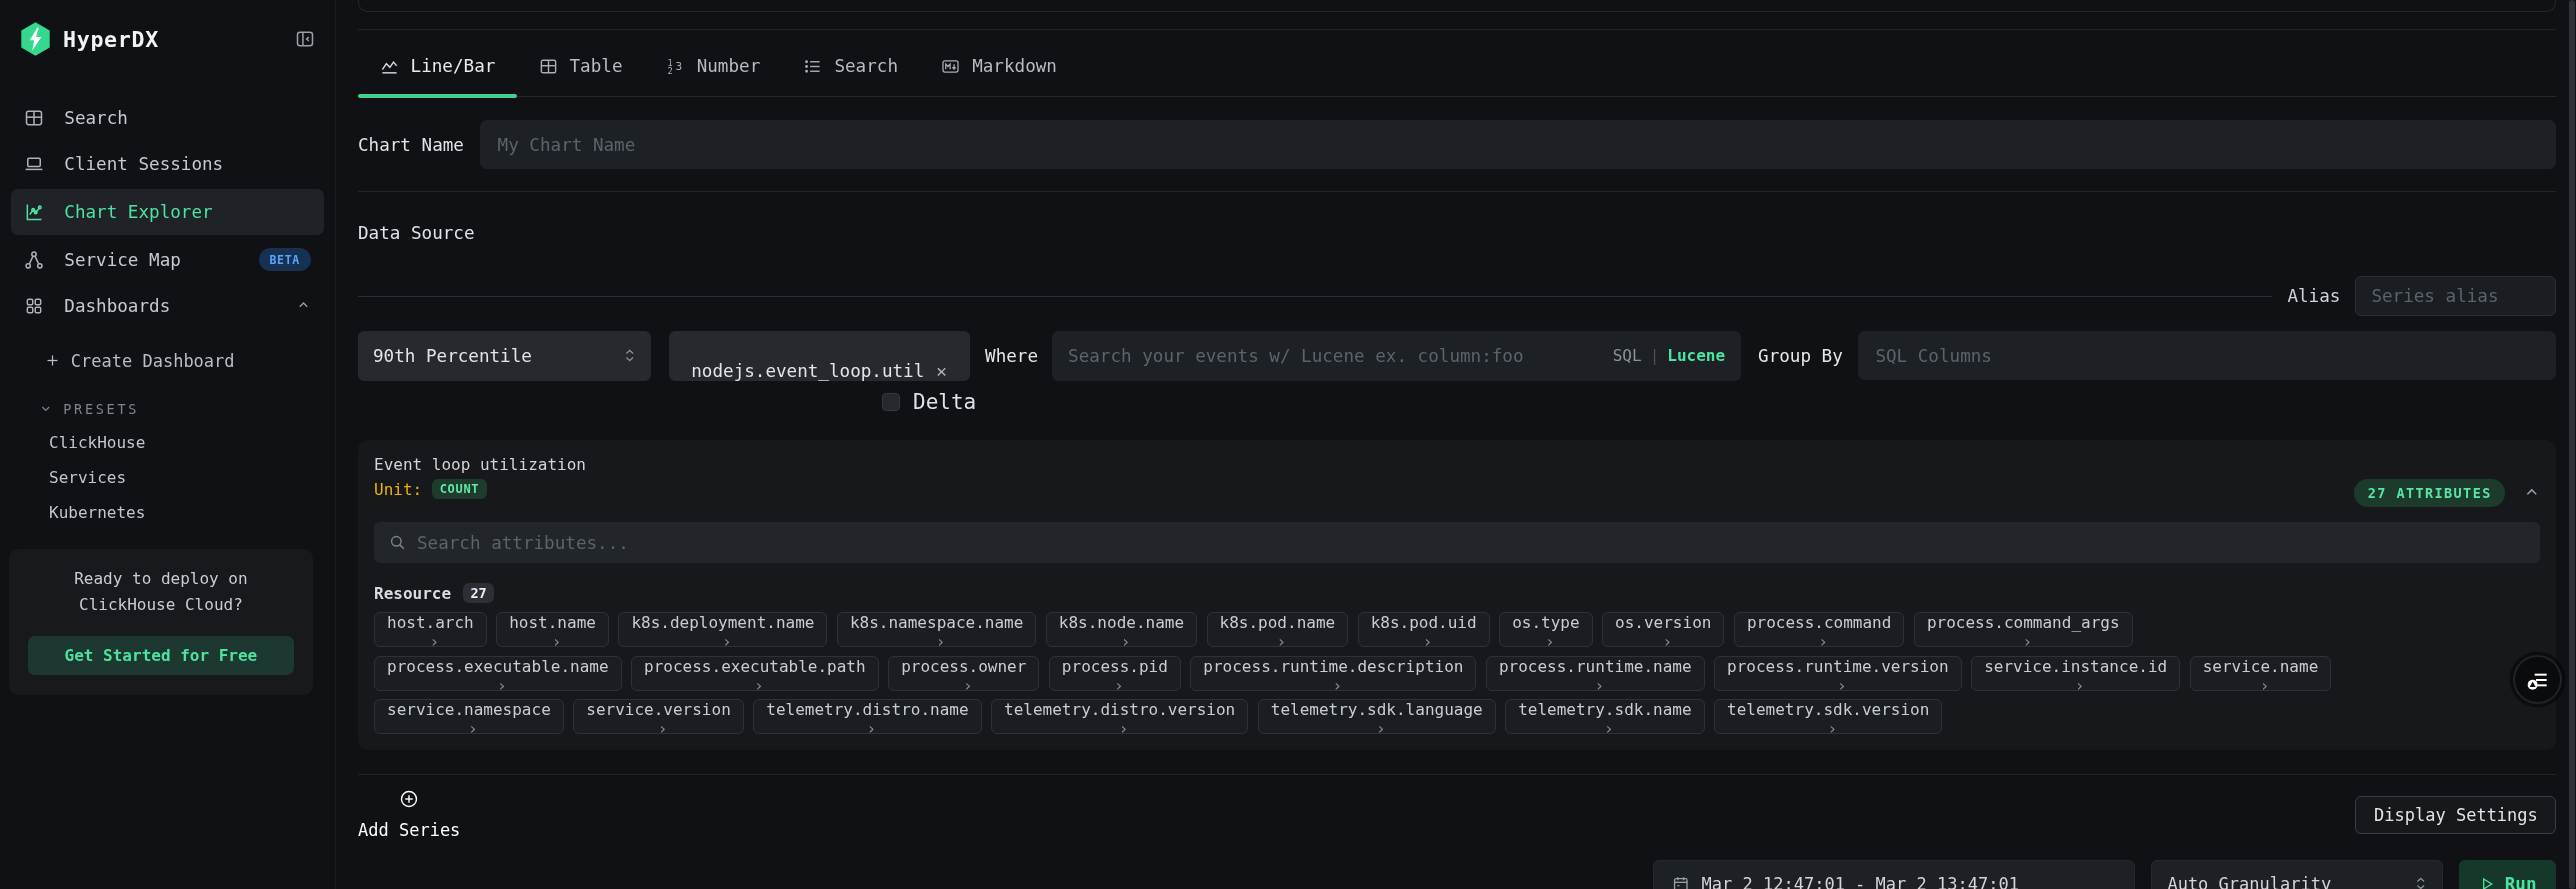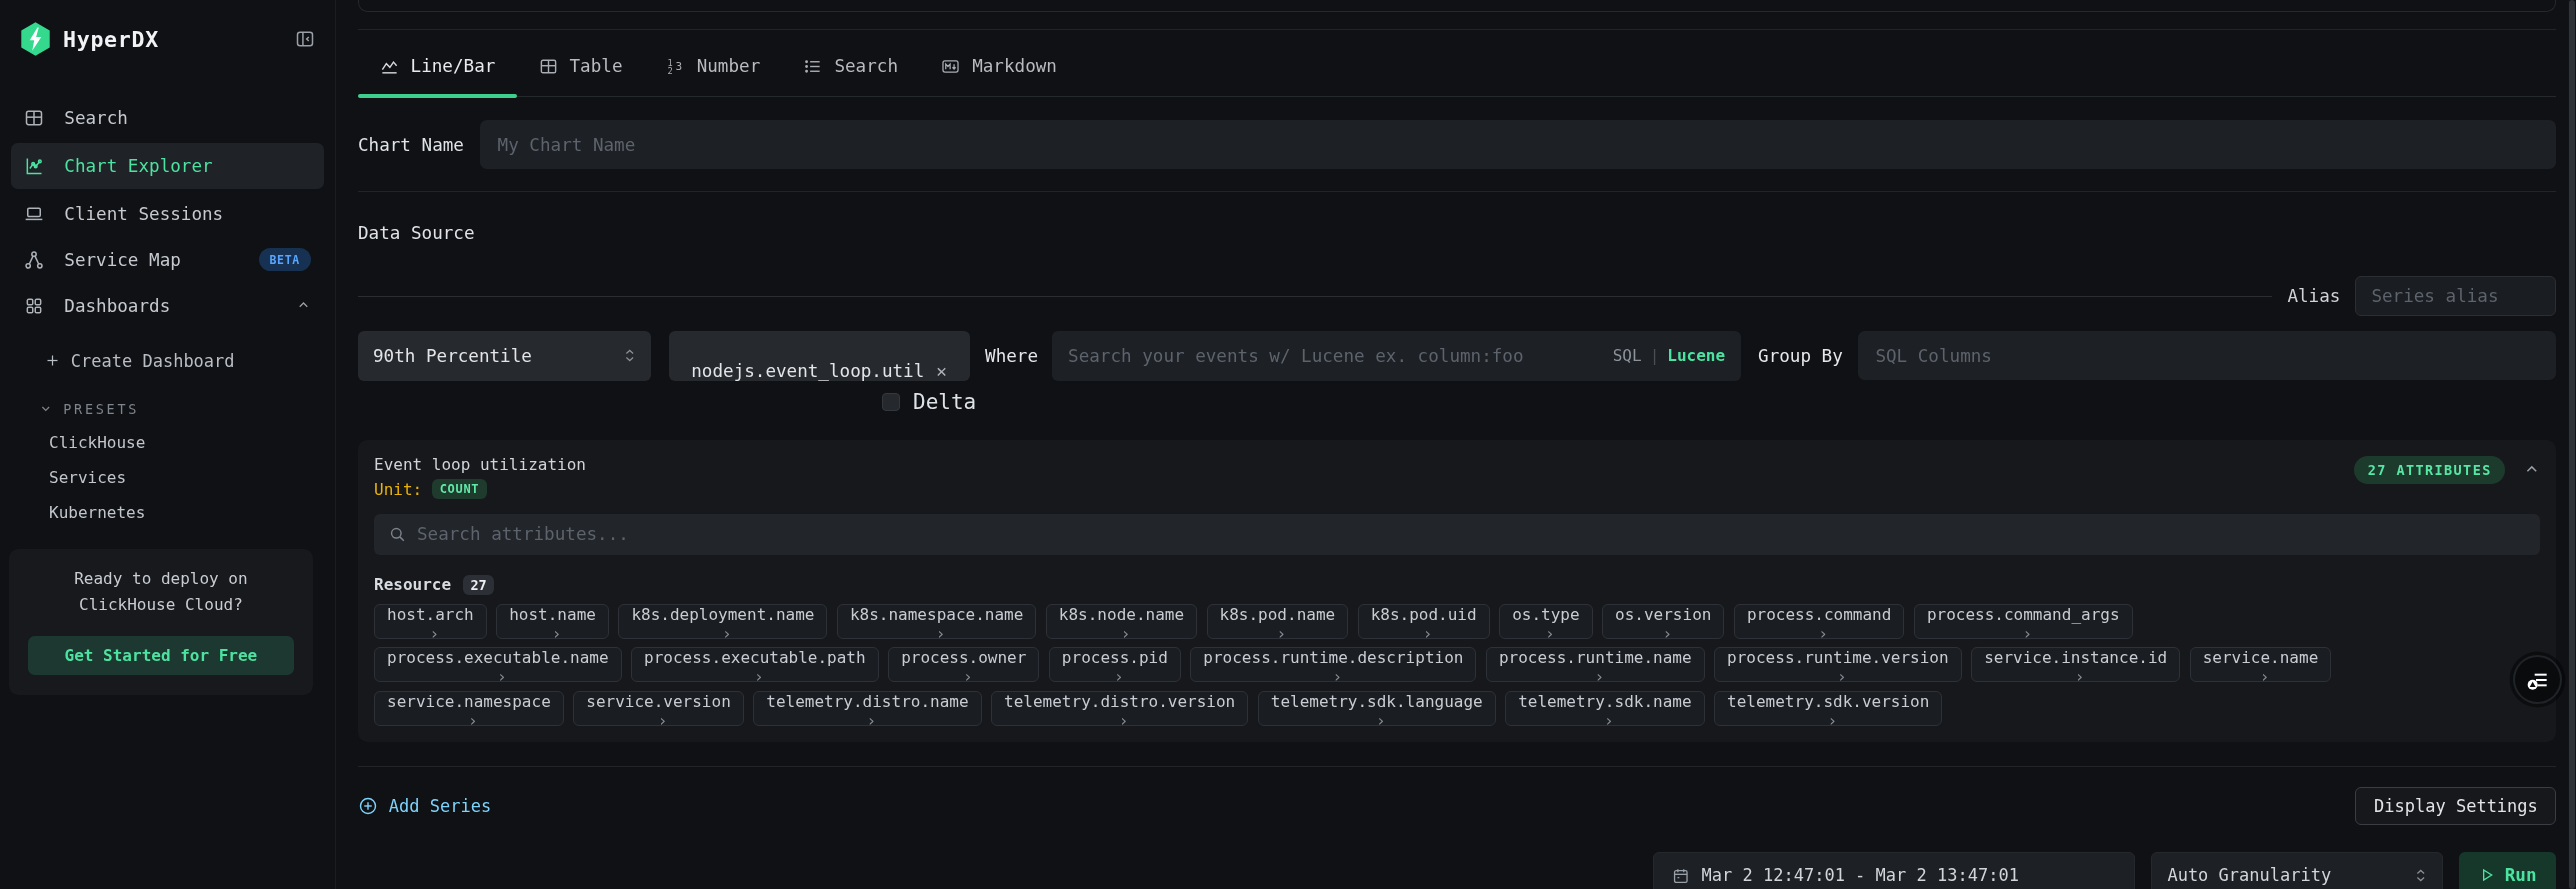--- a/index.html
+++ b/index.html
@@ -149,21 +149,21 @@
     padding:15px 16px 16px; position:relative;
   }
   .panel-head{display:flex; align-items:flex-start;}
   .panel-title{color:#d0d3d8; font-size:16px;}
   .unit-row{display:flex; align-items:center; gap:9.5px; margin-top:5.4px;}
   .unit-label{color:#eab308; font-size:16px;}
   .unit-badge{
     background:#1e3b2d; color:#61e9a8; font-size:12px; font-weight:bold;
     letter-spacing:0.7px; border-radius:6px; padding:2.7px 8px;
   }
-  .head-right{margin-left:auto; display:flex; align-items:center; gap:17.6px; margin-top:1px;}
+  .head-right{margin-left:auto; display:flex; align-items:center; gap:17.6px; margin-top:24px;}
   .attr-count-pill{
     background:#1d3b2d; color:#57e7a5; font-weight:bold; font-size:13.5px;
     letter-spacing:1.4px; border-radius:675px; padding:6px 13.5px;
   }
   .attr-search{
     position:relative; margin-top:15px;
   }
   .attr-search input{
     width:100%; height:41px; background:#22252a; border:none; border-radius:6px;
     color:var(--text); font-family:inherit; font-size:17.6px; padding:0 16px 0 43px; outline:none;
@@ -179,21 +179,21 @@
   .tag-row{display:flex; gap:9.5px; margin-top:8.8px; flex-wrap:nowrap;}
   .attr-tag{
     display:inline-flex; align-items:center; height:35px; padding:0 12px;
     border:0.7px solid #2e3137; border-radius:6px; background:#1a1d21;
     color:#c9cdd3; font-size:16px; white-space:nowrap; cursor:pointer;flex-direction:column;
   }
   .tag-chev{color:#868c94; margin-left:8px; font-size:16px;}
   .div3{margin-top:24px;}
   
   .footer1{margin-top:20px; height:39px; display:flex; align-items:center;}
-  .add-series{display:flex; align-items:center; gap:10.8px; color:#7dd3fc; font-size:17px; cursor:pointer;}
+  .add-series{display:flex; align-items:center; gap:10.8px; color:#ffffff; font-size:17px; cursor:pointer;flex-direction:column;}
   .display-settings{
     margin-left:auto; height:38px; padding:0 17.6px; background:#16181b;
     border:0.7px solid #3a3d43; border-radius:6px; color:#e2e4e8;
     font-family:inherit; font-size:17px; cursor:pointer; display:flex; align-items:center;
   }
   .footer2{margin-top:26px; height:47px; display:flex; align-items:center; justify-content:flex-end; gap:16px;}
   .date-box{
     width:482px; height:47px; background:var(--input); border:0.7px solid #26292c;
     border-radius:6px; display:flex; align-items:center; gap:12px; padding:0 17.6px;
     color:#d2d5da; font-size:17px; cursor:pointer;
@@ -248,40 +248,40 @@
     <div class="nav-item">
       <span class="nicon">
         <svg width="20" height="20" viewBox="0 0 24 24" fill="none" stroke="currentColor" stroke-width="1.8">
             <rect x="3" y="4" width="18" height="16" rx="2.5"></rect>
             <line x1="12" y1="4" x2="12" y2="20"></line>
             <line x1="3" y1="11" x2="21" y2="11"></line>
           </svg>
       </span>
       <span>Search</span>
     </div>
+    <div class="nav-item">
+      <span class="nicon">
+        <svg width="20" height="20" viewBox="0 0 24 24" fill="none" stroke="currentColor" stroke-width="1.8">
+            <rect x="4.5" y="5" width="15" height="10" rx="1.5"></rect>
+            <line x1="2" y1="18.5" x2="22" y2="18.5"></line>
+          </svg>
+      </span>
+      <span>Client Sessions</span>
+    </div>
     <div class="nav-item active">
       <span class="nicon">
         <svg width="20" height="20" viewBox="0 0 24 24" fill="none" stroke="currentColor" stroke-width="1.8">
             <path d="M4 3 V21 H21"></path>
             <path d="M7 15 L11 9.5 L14 12.5 L19 6.5"></path>
             <circle cx="11" cy="9.5" r="1.6"></circle>
             <circle cx="14" cy="12.5" r="1.6"></circle>
             <circle cx="19" cy="6.5" r="1.6"></circle>
           </svg>
       </span>
       <span>Chart Explorer</span>
-    </div>
-    <div class="nav-item">
-      <span class="nicon">
-        <svg width="20" height="20" viewBox="0 0 24 24" fill="none" stroke="currentColor" stroke-width="1.8">
-            <rect x="4.5" y="5" width="15" height="10" rx="1.5"></rect>
-            <line x1="2" y1="18.5" x2="22" y2="18.5"></line>
-          </svg>
-      </span>
-      <span>Client Sessions</span>
     </div>
     <div class="nav-item">
       <span class="nicon">
         <svg width="20" height="20" viewBox="0 0 24 24" fill="none" stroke="currentColor" stroke-width="1.8">
             <circle cx="12" cy="5" r="2.6"></circle>
             <circle cx="5" cy="19" r="2.6"></circle>
             <circle cx="19" cy="19" r="2.6"></circle>
             <line x1="10.8" y1="7.3" x2="6.4" y2="16.8"></line>
             <line x1="13.2" y1="7.3" x2="17.6" y2="16.8"></line>
           </svg>

